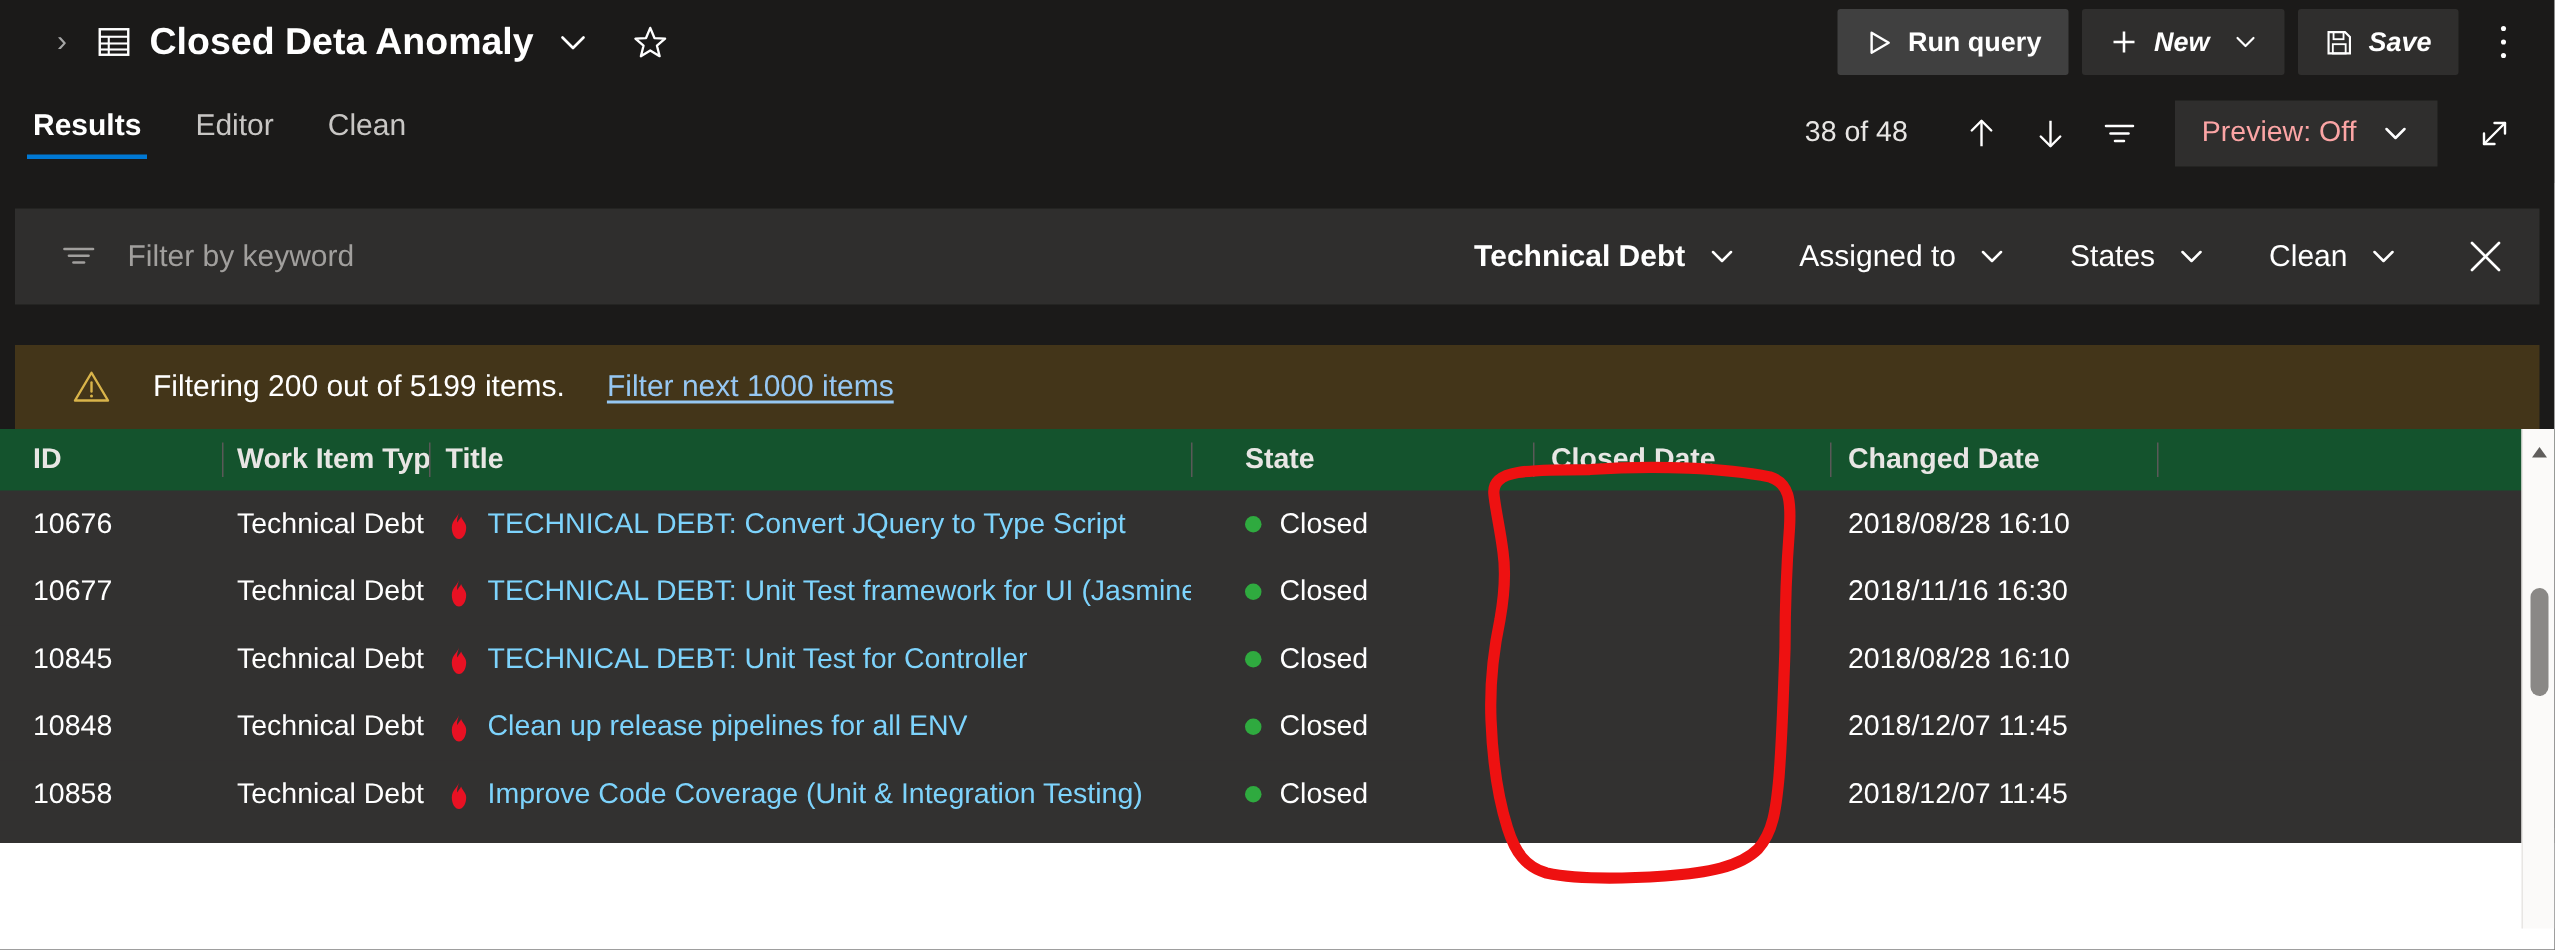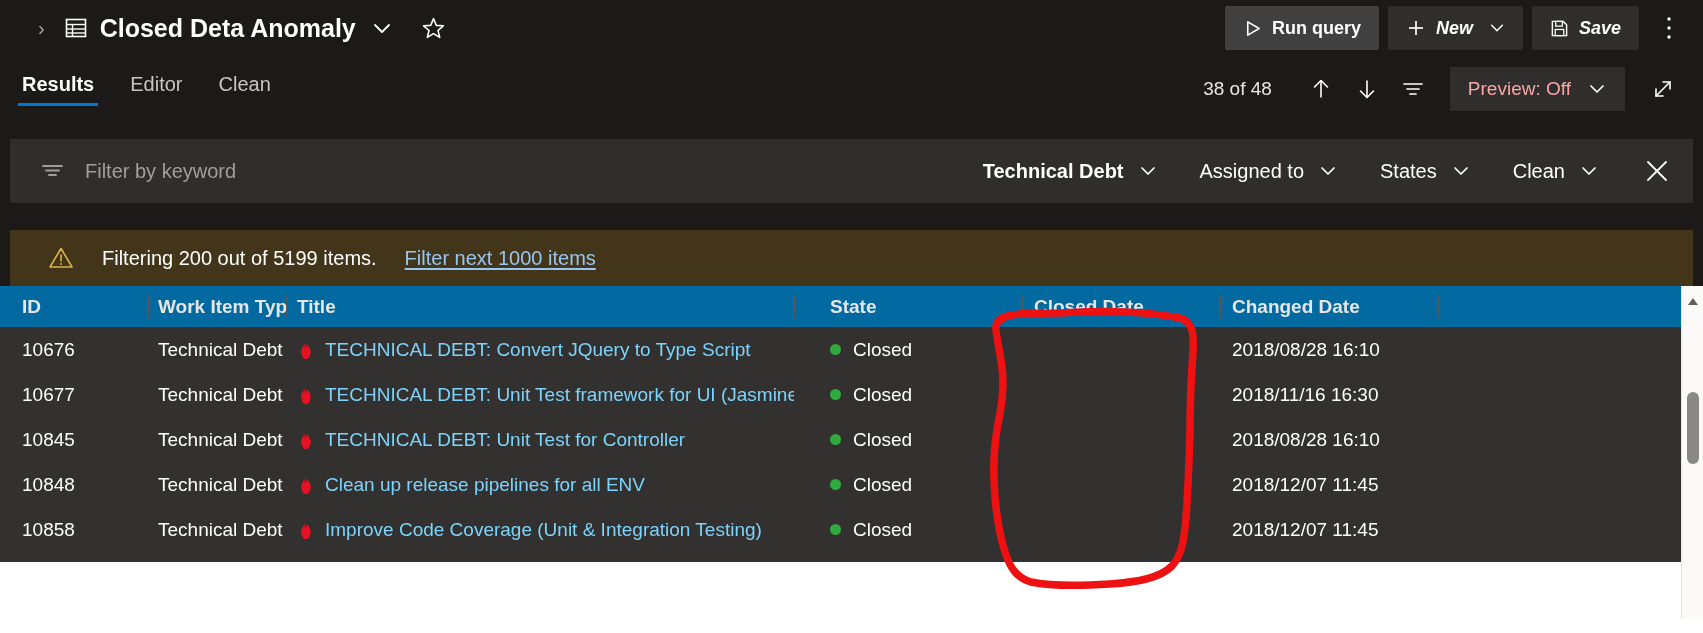--- a/index.html
+++ b/index.html
@@ -253,21 +253,21 @@
     height: 347px;
     background: #323130;
     overflow: hidden;
   }
 
   .grid-head {
     position: relative;
     display: flex;
     align-items: center;
     height: 41px;
-    background: #0369a1;
+    background: #14532d;
   }
 
   .grid-head .cell {
     font-size: 19px;
     font-weight: 600;
     color: #e8e6e4;
     white-space: nowrap;
     overflow: hidden;
     position: relative;
     height: 41px;

